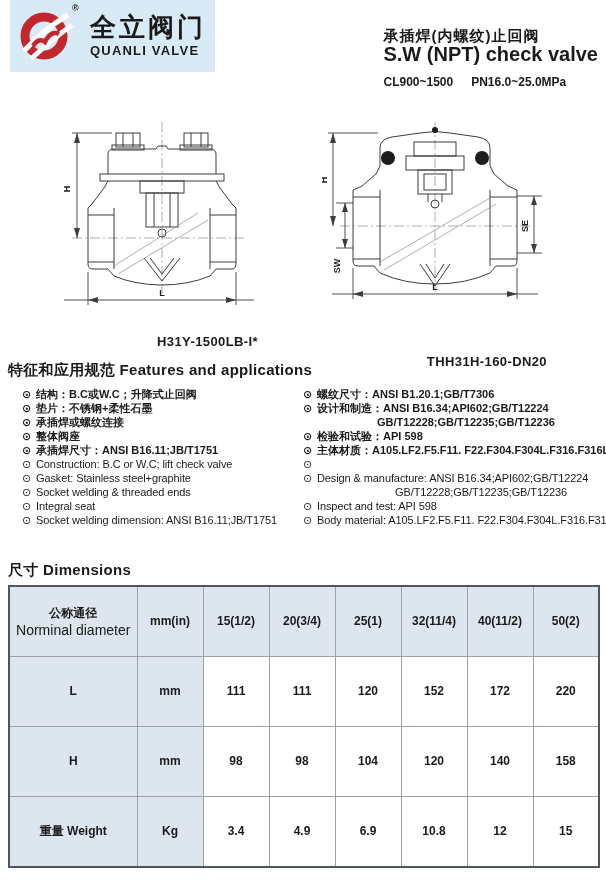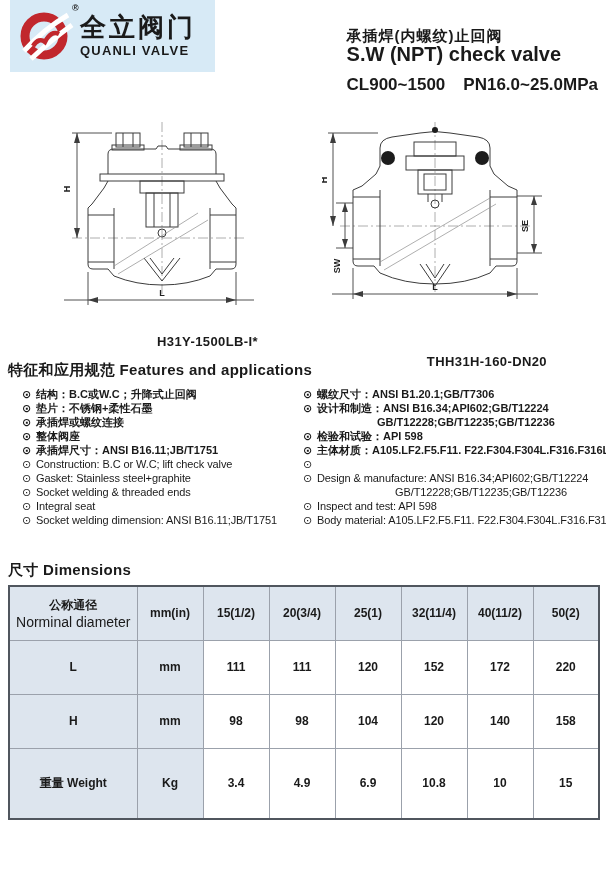--- a/index.html
+++ b/index.html
@@ -4,28 +4,28 @@
 <style>
   html,body{margin:0;padding:0;background:#fff;}
   .page{position:relative;width:606px;height:880px;background:#fff;overflow:hidden;
         font-family:"Liberation Sans","DejaVu Sans",sans-serif;color:#1a1a1a;}
 
   
   .logo-box{position:absolute;left:10px;top:0;width:205px;height:72px;background:#d7eaf6;
             display:flex;align-items:center;}
   .logo-mark{margin-left:6px;flex:0 0 auto;}
   .reg{position:absolute;left:62px;top:3px;font-size:9px;font-weight:bold;}
-  .logo-text{margin-left:6px;}
+  .logo-text{margin-left:16px;}
   .logo-cn{font-size:26px;font-weight:bold;letter-spacing:3px;line-height:1.05;white-space:nowrap;}
   .logo-en{font-size:13px;font-weight:bold;letter-spacing:1.2px;margin-top:1px;white-space:nowrap;}
 
   .title-block{position:absolute;right:8px;top:26px;text-align:left;}
   .title-cn{font-size:15px;font-weight:bold;letter-spacing:1px;line-height:19px;}
   .title-en{font-size:20px;font-weight:bold;line-height:19px;}
-  .spec{margin-top:11px;font-size:17px;font-weight:bold;}
+  .spec{margin-top:11px;font-size:12px;font-weight:bold;}
   .spec .gap{display:inline-block;width:18px;}
 
   
   .fig{position:absolute;}
   .fig-left{left:48px;top:116px;}
   .fig-right{left:322px;top:118px;}
   .fig svg .ln{stroke:#3c3c3c;stroke-width:1;fill:none;}
   .fig svg .thin{stroke:#8d8d8d;stroke-width:0.7;fill:none;}
   .fig svg .cl{stroke:#999;stroke-width:0.8;fill:none;stroke-dasharray:10 3 2 3;}
   .fig svg .dim{stroke:#3c3c3c;stroke-width:0.9;fill:none;}
@@ -49,21 +49,21 @@
   .f-item{display:flex;}
   .bullet{width:14px;flex:0 0 auto;}
   .f-cont{padding-left:74px;}
   .en .f-cont{padding-left:92px;}
 
   
   .dim-heading{position:absolute;left:8px;top:561px;font-size:15px;font-weight:bold;letter-spacing:.3px;}
   table.dims{position:absolute;left:8px;top:585px;width:590px;border-collapse:collapse;
              table-layout:fixed;border:2px solid #50565e;font-size:12px;font-weight:bold;}
   table.dims td{border:1px solid #9ba1ab;text-align:center;vertical-align:middle;padding:0;}
-  table.dims tr{height:54px;}
+  table.dims tr{height:70px;}
   td.shade{background:#dde5ee;}
   .hdr-en{font-weight:normal;font-size:14px;}
 </style>
 </head>
 <body>
 
 <div class="page">
 
   <div class="logo-box">
     <span class="logo-mark">
@@ -339,19 +339,19 @@
       <td>140</td>
       <td>158</td>
     </tr>
     <tr style="height:71px">
       <td class="shade">重量 Weight</td>
       <td class="shade">Kg</td>
       <td>3.4</td>
       <td>4.9</td>
       <td>6.9</td>
       <td>10.8</td>
-      <td>10</td>
+      <td>12</td>
       <td>15</td>
     </tr>
   </tbody>
     </table>
 
 </div>
 
 </body></html>

